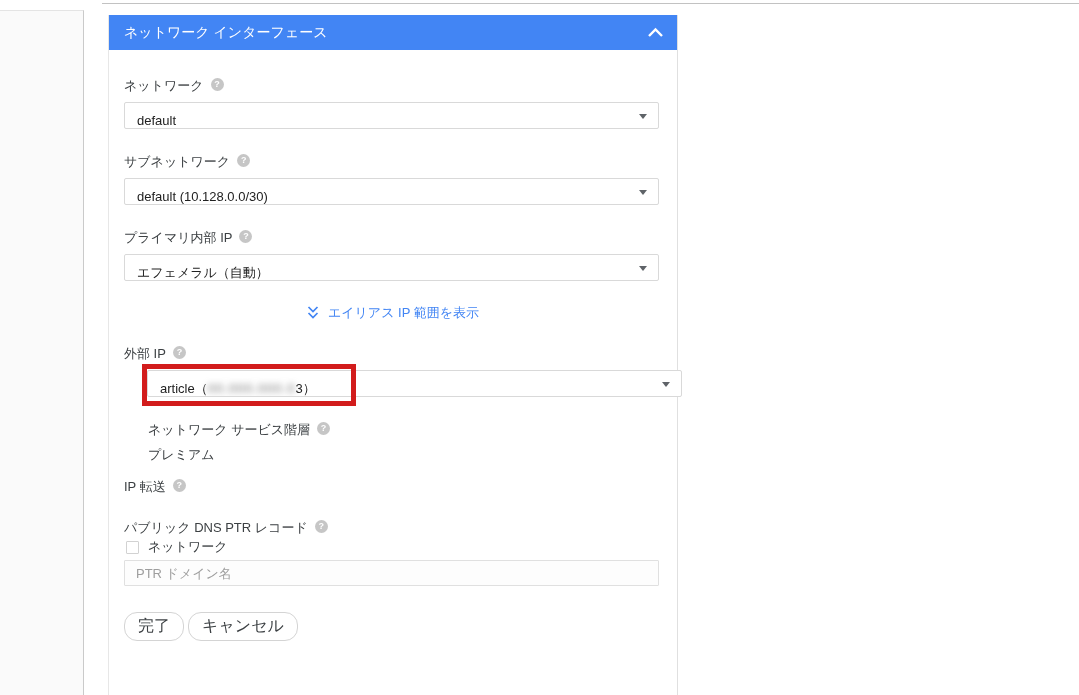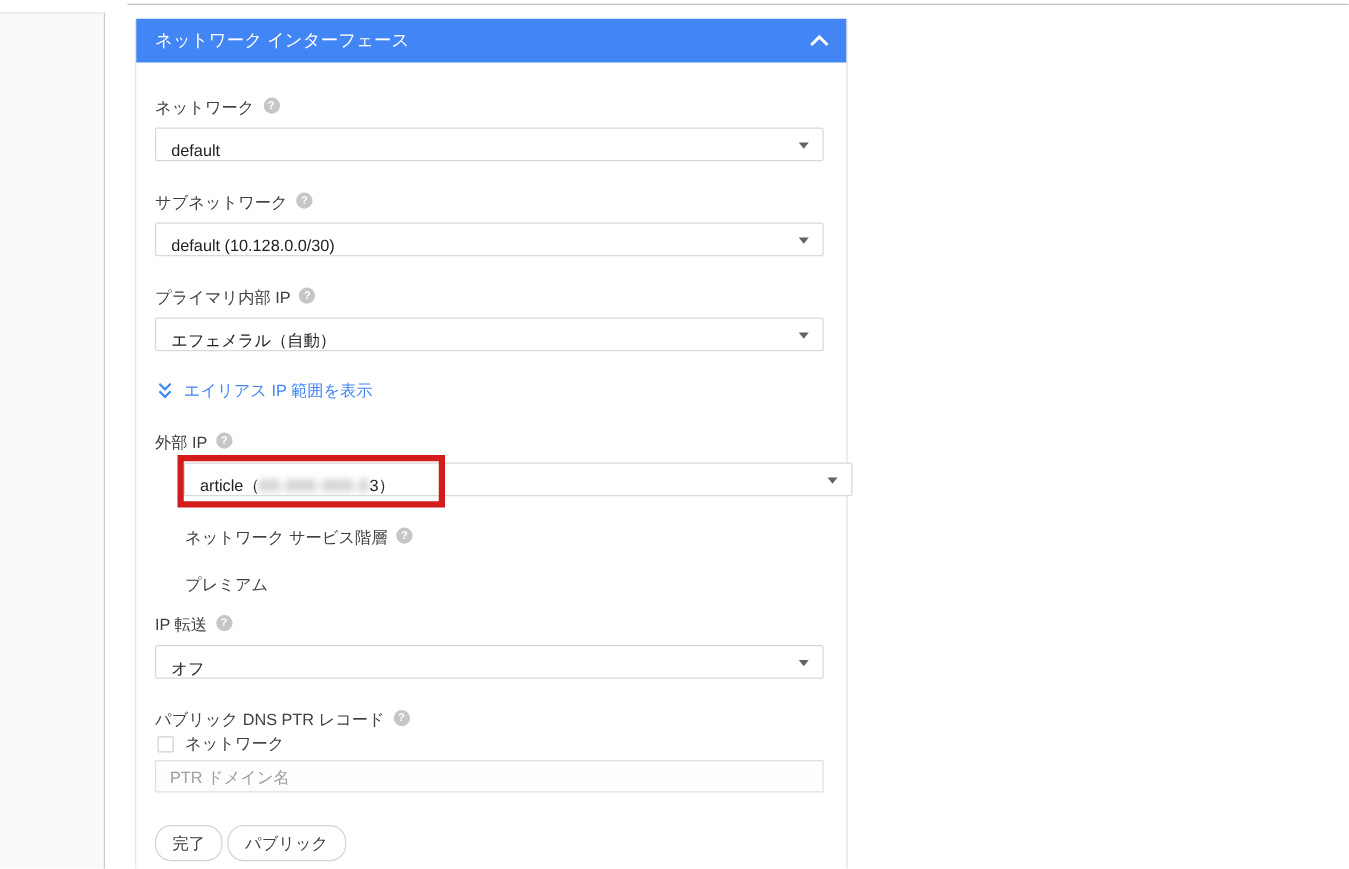--- a/index.html
+++ b/index.html
@@ -51,56 +51,56 @@
   }
   .selectbox .caret {
     position:absolute; right:11px; top:11px; width:0; height:0;
     border-left:4.5px solid transparent; border-right:4.5px solid transparent;
     border-top:5px solid #5f6368;
   }
   .group { margin-bottom:25px; }
 
   .link-row {
     display:flex; align-items:center; color:#4285f4; font-size:13px;
-    margin:24px 0 25px 2px; cursor:pointer; line-height:16px;
+    margin:24px 0 25px 2px; cursor:pointer; line-height:16px;justify-content:center;
   }
   .link-row svg { margin-right:9px; flex:0 0 auto; }
 
   .ext-wrap { position:relative;margin-left:23px; }
   .red-box {
     position:absolute; left:-5px; top:-6px; width:214px; height:42px;
     border:5px solid #d21c1c; pointer-events:none; z-index:2;
   }
   .masked {
     filter:blur(3px); color:#6f6f6f; letter-spacing:1px;
   }
 
   .tier { margin:0 0 16px 24px; font-size:13px; color:#3c4043; }
-  .tier .field-label { margin-bottom:22px; }
+  .tier .field-label { margin-bottom:9px; }
   .tier-value { line-height:16px; }
 
   .dns-block { margin-bottom:0; }
   .dns-block .field-label { margin-bottom:3px; }
   .checkbox-row { display:flex; align-items:center; margin:0 0 5px 2px; cursor:pointer; }
   .checkbox {
     width:13px; height:13px; border:1px solid #d2d2d2; border-radius:1px;
     background:#ffffff; margin-right:9px; flex:0 0 auto;
   }
   .checkbox-label { font-size:13px; color:#3c4043; line-height:16px; }
   .ptr-input {
     width:535px; height:26px; border:1px solid #e0e0e0; border-radius:1px;
     background:#fdfdfd; padding:0 11px; font-size:13px; color:#444444;
     font-family:"Liberation Sans","DejaVu Sans",sans-serif;
   }
   .ptr-input::placeholder { color:#9e9e9e; opacity:1; }
 
   .btn-row { margin-top:26px; display:flex; gap:4px; }
   .btn {
     height:29px; border:1px solid #d4d4d4; border-radius:13px; background:#ffffff;
-    font-size:13px; color:#3c4043; padding:0 13px;
+    font-size:16px; color:#3c4043; padding:0 13px;
     display:flex; align-items:center; cursor:pointer;
     font-family:"Liberation Sans","DejaVu Sans",sans-serif;
   }
 </style>
 </head>
 <body>
 
 <div class="top-divider"></div>
 <div class="side-panel"></div>
 
@@ -178,37 +178,33 @@
         <span class="help-icon">?</span>
       </div>
       <div class="tier-value">プレミアム</div>
     </div>
 
     <div class="group">
       <div class="field-label">
         <span>IP 転送</span>
         <span class="help-icon">?</span>
       </div>
-      <div class="selectbox">
-        <span>オフ</span>
-        <span class="caret"></span>
-      </div>
     </div>
 
     <div class="dns-block">
       <div class="field-label">
         <span>パブリック DNS PTR レコード</span>
         <span class="help-icon">?</span>
       </div>
       <div class="checkbox-row">
         <span class="checkbox"></span>
         <span class="checkbox-label">ネットワーク</span>
       </div>
       <input class="ptr-input" type="text" placeholder="PTR ドメイン名" style="">
     </div>
 
     <div class="btn-row">
       <button class="btn">完了</button>
-      <button class="btn">パブリック</button>
+      <button class="btn">キャンセル</button>
     </div>
 
   </div>
 </div>
 
 </body></html>

